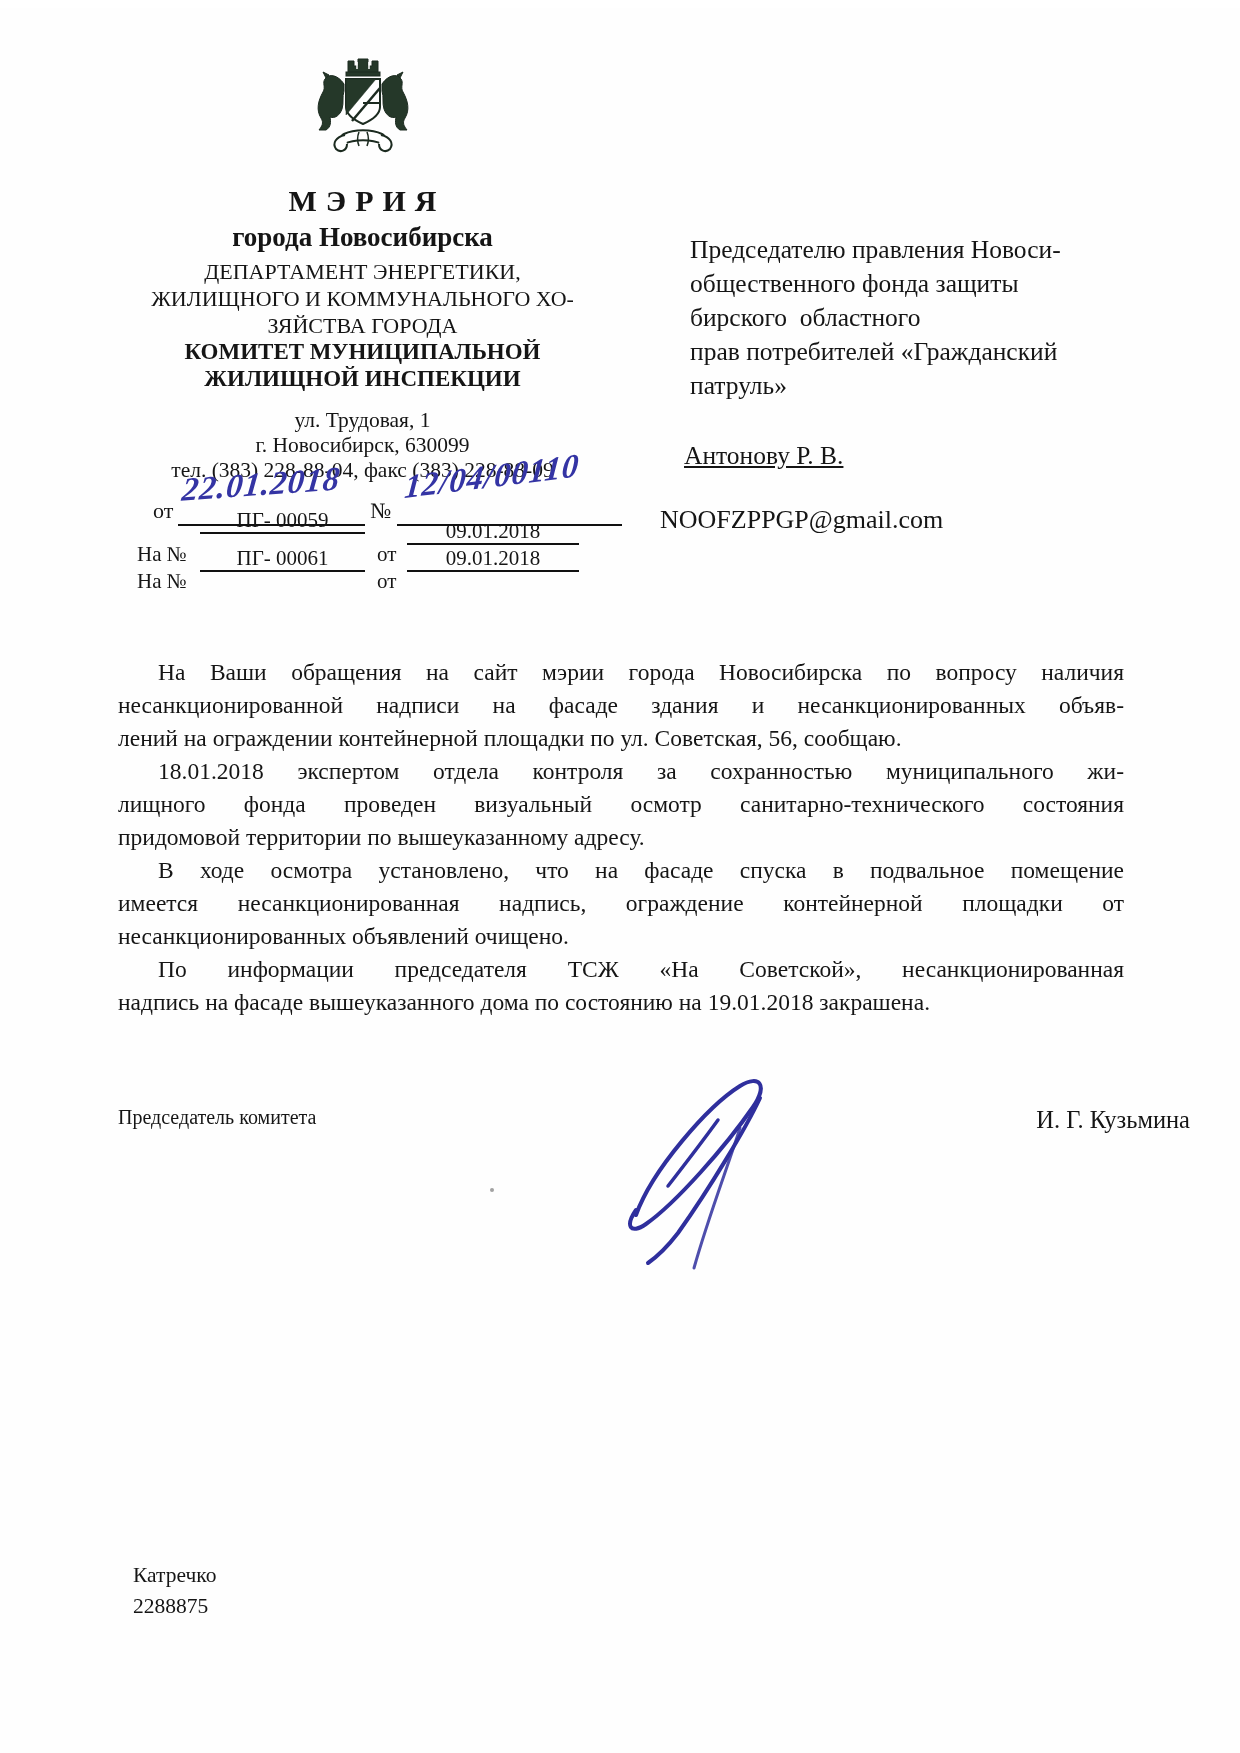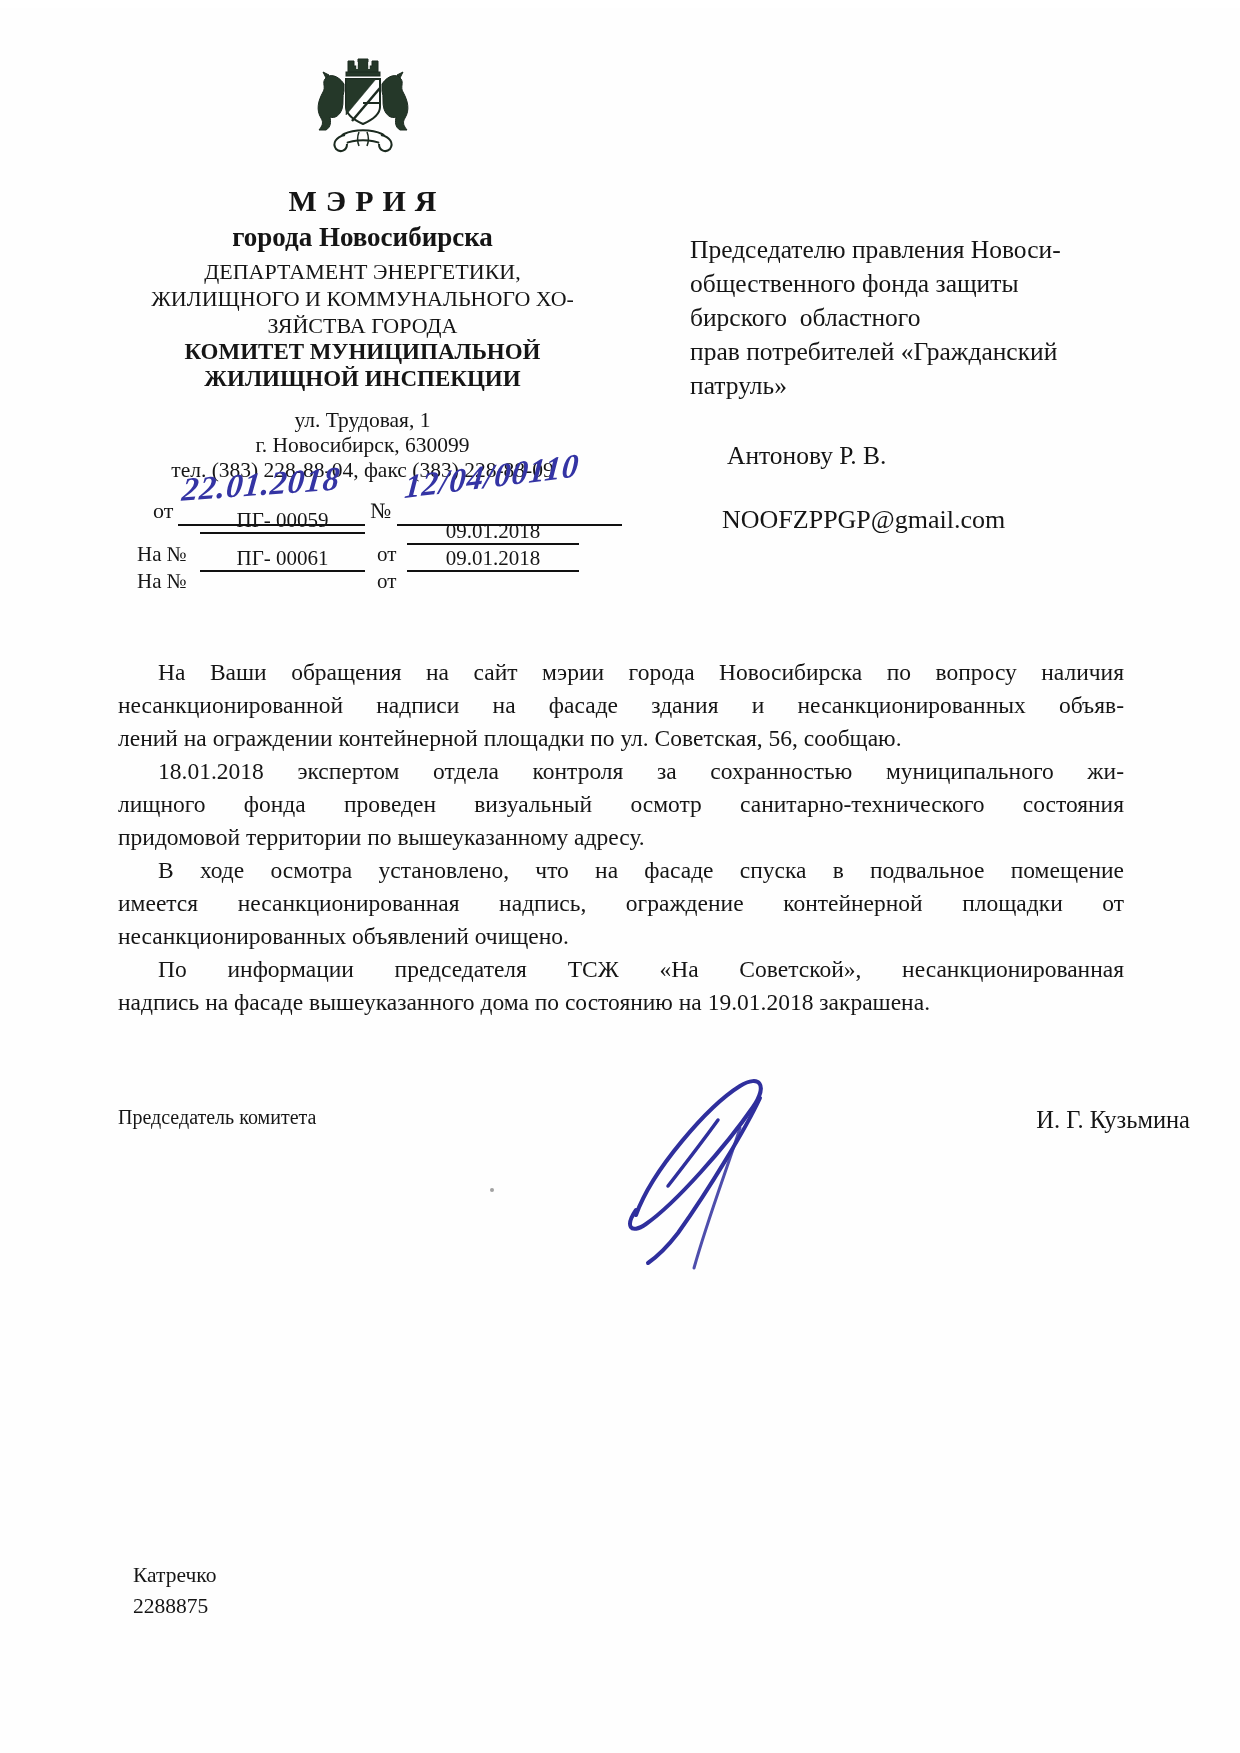--- a/index.html
+++ b/index.html
@@ -40,22 +40,22 @@
   .in-cell {
     font-size:21px; text-align:center;
     border-bottom:2px solid #111;
     height:26px; line-height:24px;
     white-space:nowrap;
   }
 
   
   .addressee-lines { left:690px; top:225px; width:450px; font-size:25.5px; line-height:34px; }
   .addr-line { white-space:pre-wrap; }
-  .addressee-name  { left:727px; top:433px; font-size:25.5px; }
-  .addressee-email { left:722px; top:497px; font-size:26px; }
+  .addressee-name  { left:684px; top:433px; font-size:25.5px;text-decoration:underline; }
+  .addressee-email { left:660px; top:497px; font-size:26px; }
 
   
   .letter-body { left:118px; top:648px; width:1006px; font-size:23.5px; }
   .body-line { height:33px; line-height:33px; }
   .j   { text-align:justify; text-align-last:justify; }
   .ind { padding-left:40px; }
 
   
   .sign-position { left:118px; top:1098px; font-size:20px; }
   .sign-name { left:970px; top:1098px; width:220px; font-size:24.5px; text-align:right; }

